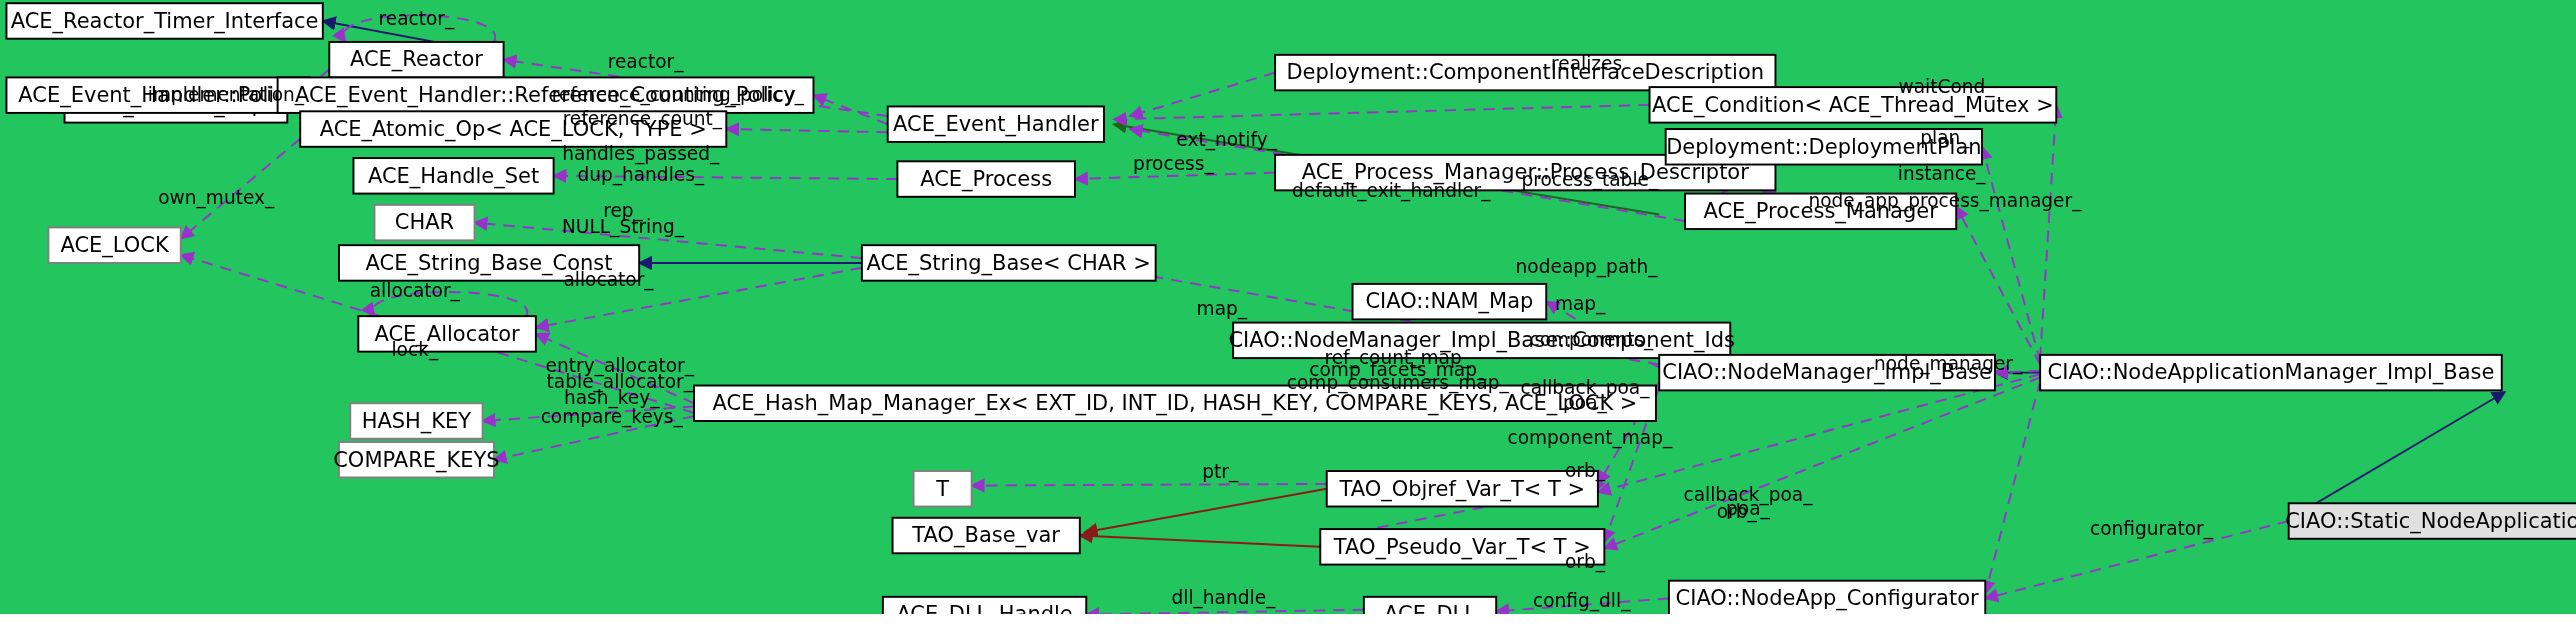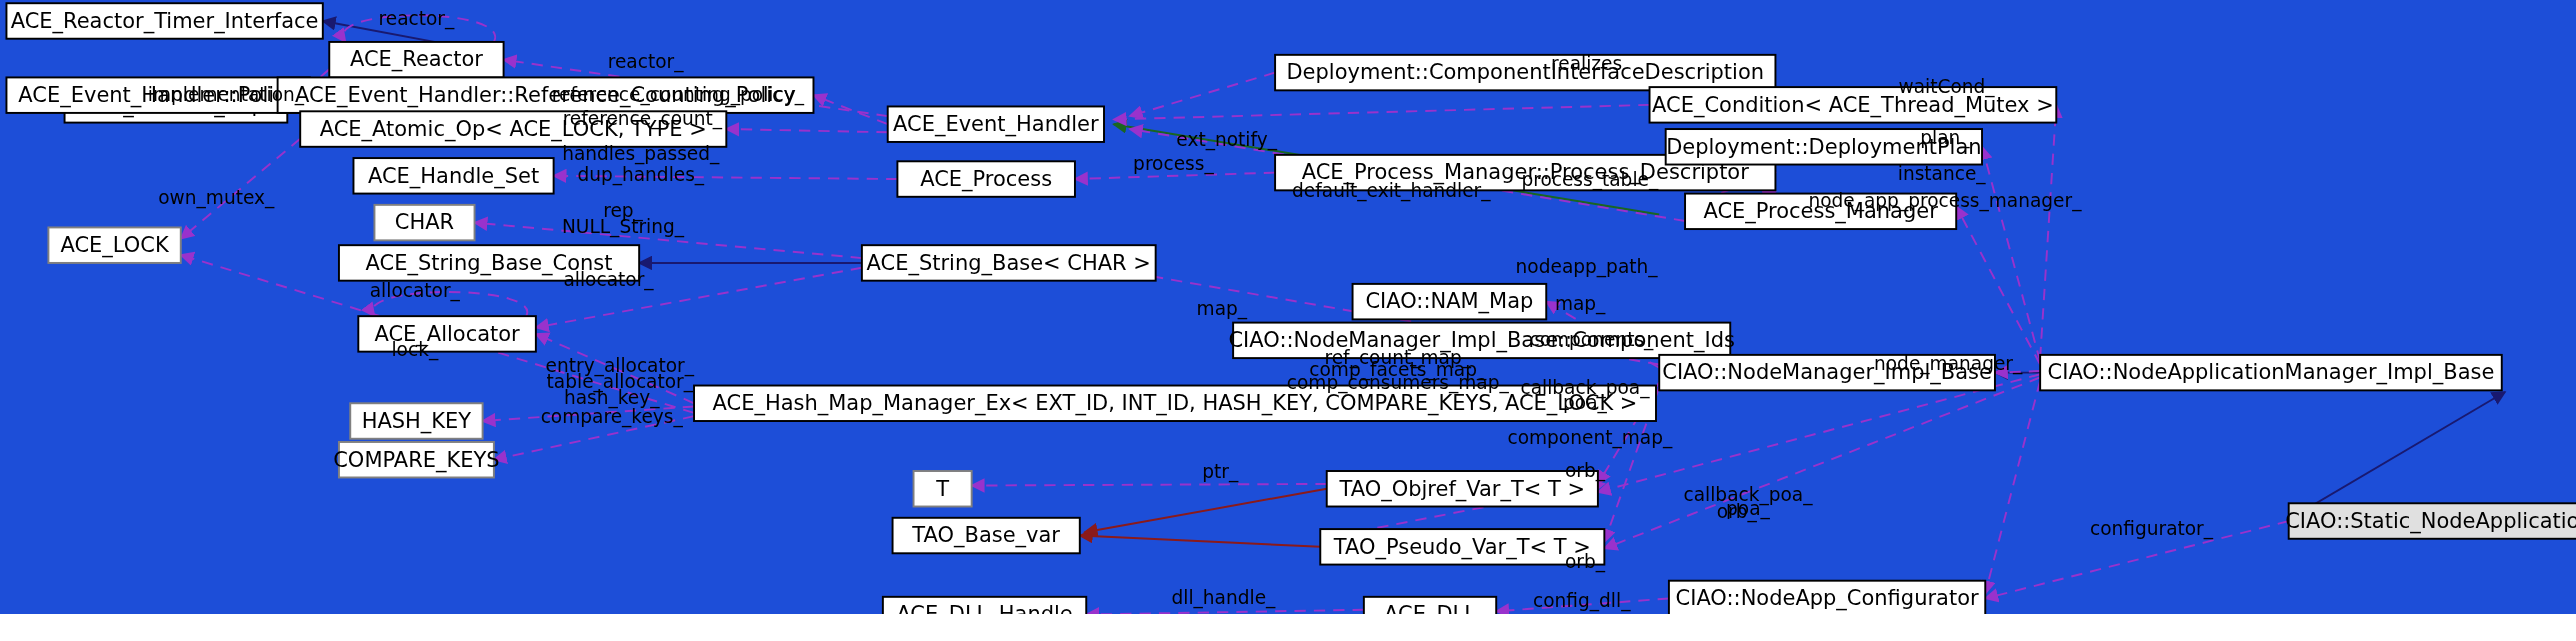--- a/index.html
+++ b/index.html
@@ -4,21 +4,21 @@
 <style>
   html, body {
     margin: 0;
     padding: 0;
     background: #ffffff;
   }
   #diagram-root {
     position: relative;
     width: 2576px;
     height: 614px;
-    background: #1d4ed8;
+    background: #22c55e;
     font-family: "DejaVu Sans", "Liberation Sans", sans-serif;
     overflow: hidden;
   }
   svg.diagram-canvas {
     position: absolute;
     left: 0;
     top: 0;
     width: 2576px;
     height: 642px;
   }

